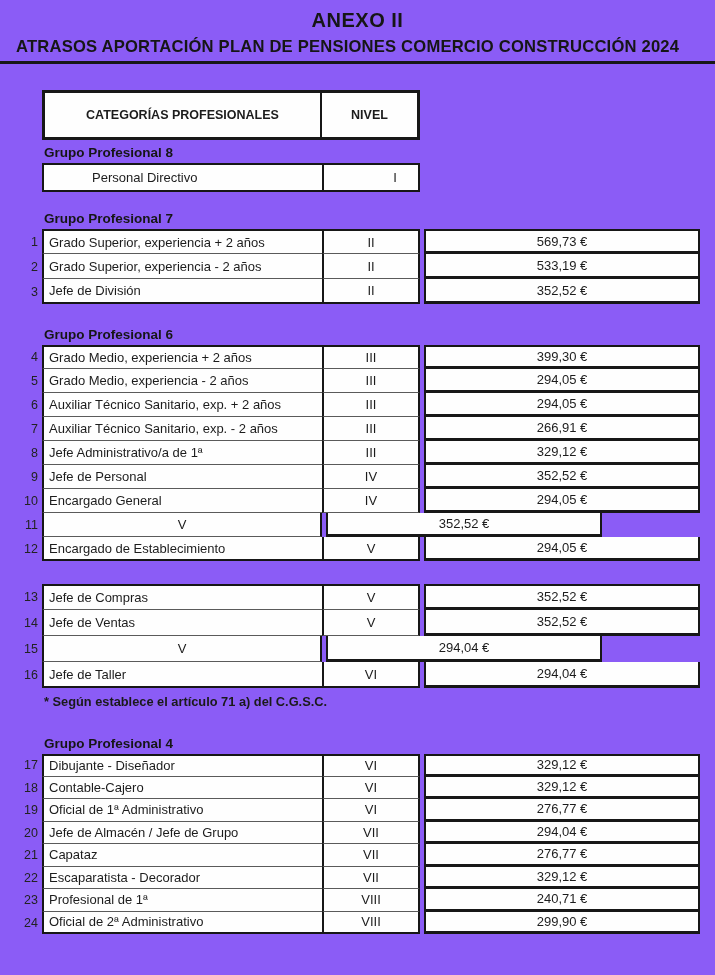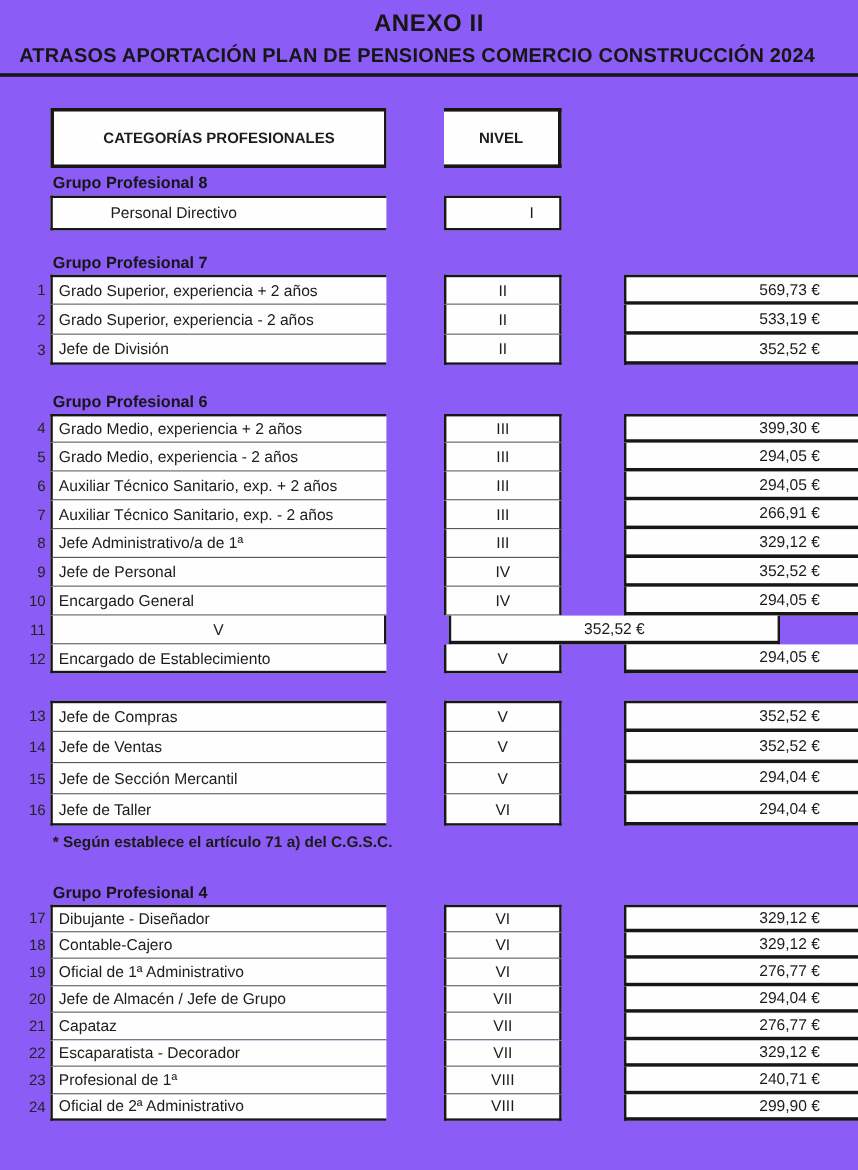--- a/index.html
+++ b/index.html
@@ -32,21 +32,20 @@
     background:#171717;
   }
   .table-area{
     margin-left:42px;
     width:658px;
   }
   
   .grid3{
     display:grid;
     grid-template-columns:280px 98px 280px;
-    gap:48px;
   }
   .cell{
     box-sizing:border-box;
     display:flex;align-items:center;
     font-size:13px;
     background:#fefefe;
   }
   
   .header-row{margin-top:26px;}
   .header-row .cell{
@@ -242,21 +241,20 @@
               <div class="cell cell-amount">352,52 €</div>
             </div>
             <div class="row grid3">
               <span class="row-num">14</span>
               <div class="cell cell-cat">Jefe de Ventas</div>
               <div class="cell cell-nivel">V</div>
               <div class="cell cell-amount">352,52 €</div>
             </div>
             <div class="row grid3">
               <span class="row-num">15</span>
-              <div class="cell cell-cat">Jefe de Sección Mercantil</div>
               <div class="cell cell-nivel">V</div>
               <div class="cell cell-amount">294,04 €</div>
             </div>
             <div class="row grid3">
               <span class="row-num">16</span>
               <div class="cell cell-cat">Jefe de Taller</div>
               <div class="cell cell-nivel">VI</div>
               <div class="cell cell-amount">294,04 €</div>
             </div>
           </div>

